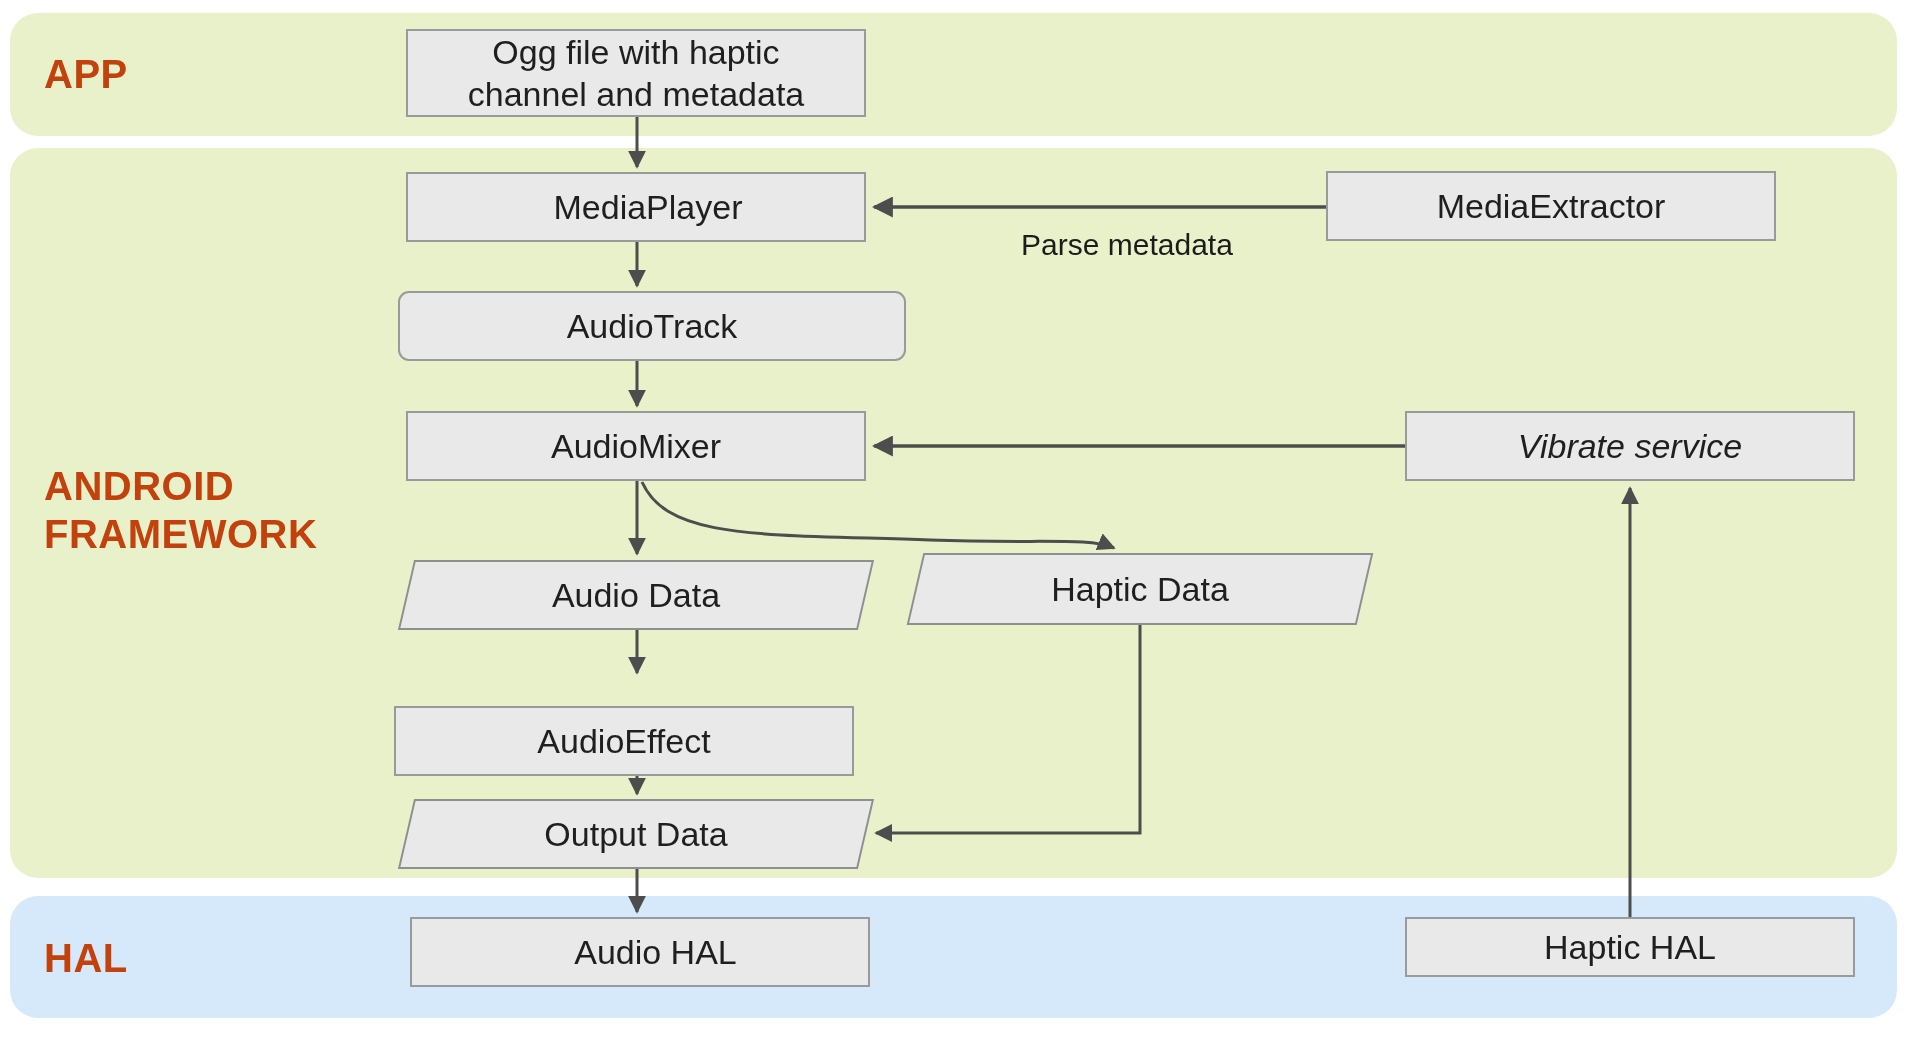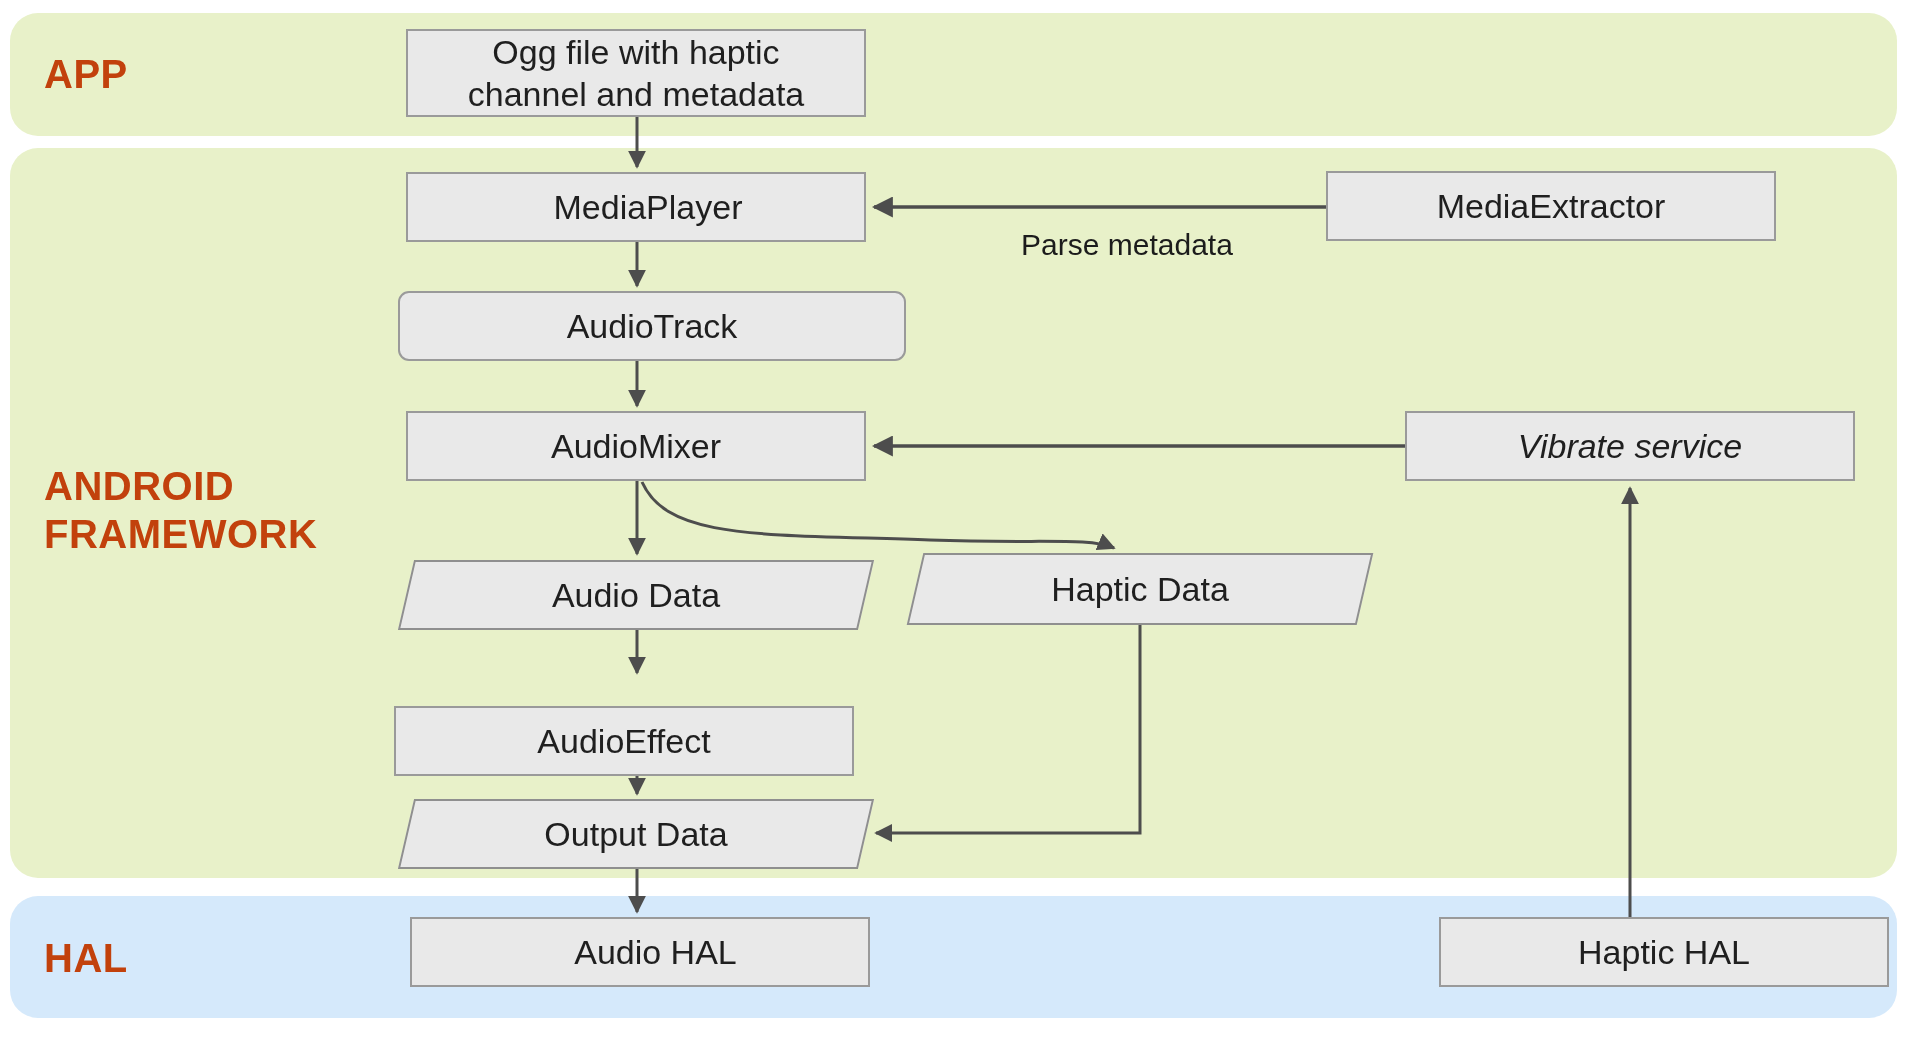--- a/index.html
+++ b/index.html
@@ -40,21 +40,21 @@
   #node-mediaplayer  {left:406px;top:172px;width:460px;height:70px;padding-left:24px;}
   #node-audiotrack   {left:398px;top:291px;width:508px;height:70px;border-radius:11px;}
   #node-audiomixer   {left:406px;top:411px;width:460px;height:70px;}
   #node-audiodata    {left:406px;top:560px;width:460px;height:70px;}
   #node-audioeffect  {left:394px;top:678px;width:460px;height:70px;margin-top:28px;}
   #node-outputdata   {left:406px;top:799px;width:460px;height:70px;}
   #node-audiohal     {left:410px;top:917px;width:460px;height:70px;padding-left:31px;}
   
   #node-mediaextractor{left:1326px;top:171px;width:450px;height:70px;}
   #node-vibrateservice{left:1405px;top:411px;width:450px;height:70px;font-style:italic;}
-  #node-haptichal     {left:1405px;top:917px;width:450px;height:70px;margin-left:34px;}
+  #node-haptichal     {left:1405px;top:917px;width:450px;height:60px;}
   #node-hapticdata    {left:915px; top:553px;width:450px;height:72px;}
 
   #edge-label-parse{
     position:absolute;left:1007px;top:228px;width:240px;
     font-size:30px;color:#1c1c1c;text-align:center;
   }
 
   #connector-layer{position:absolute;left:0;top:0;pointer-events:none;}
   .edge{stroke:#4d4d4d;stroke-width:3;fill:none;}
   .edge.thick{stroke-width:3.5;}

